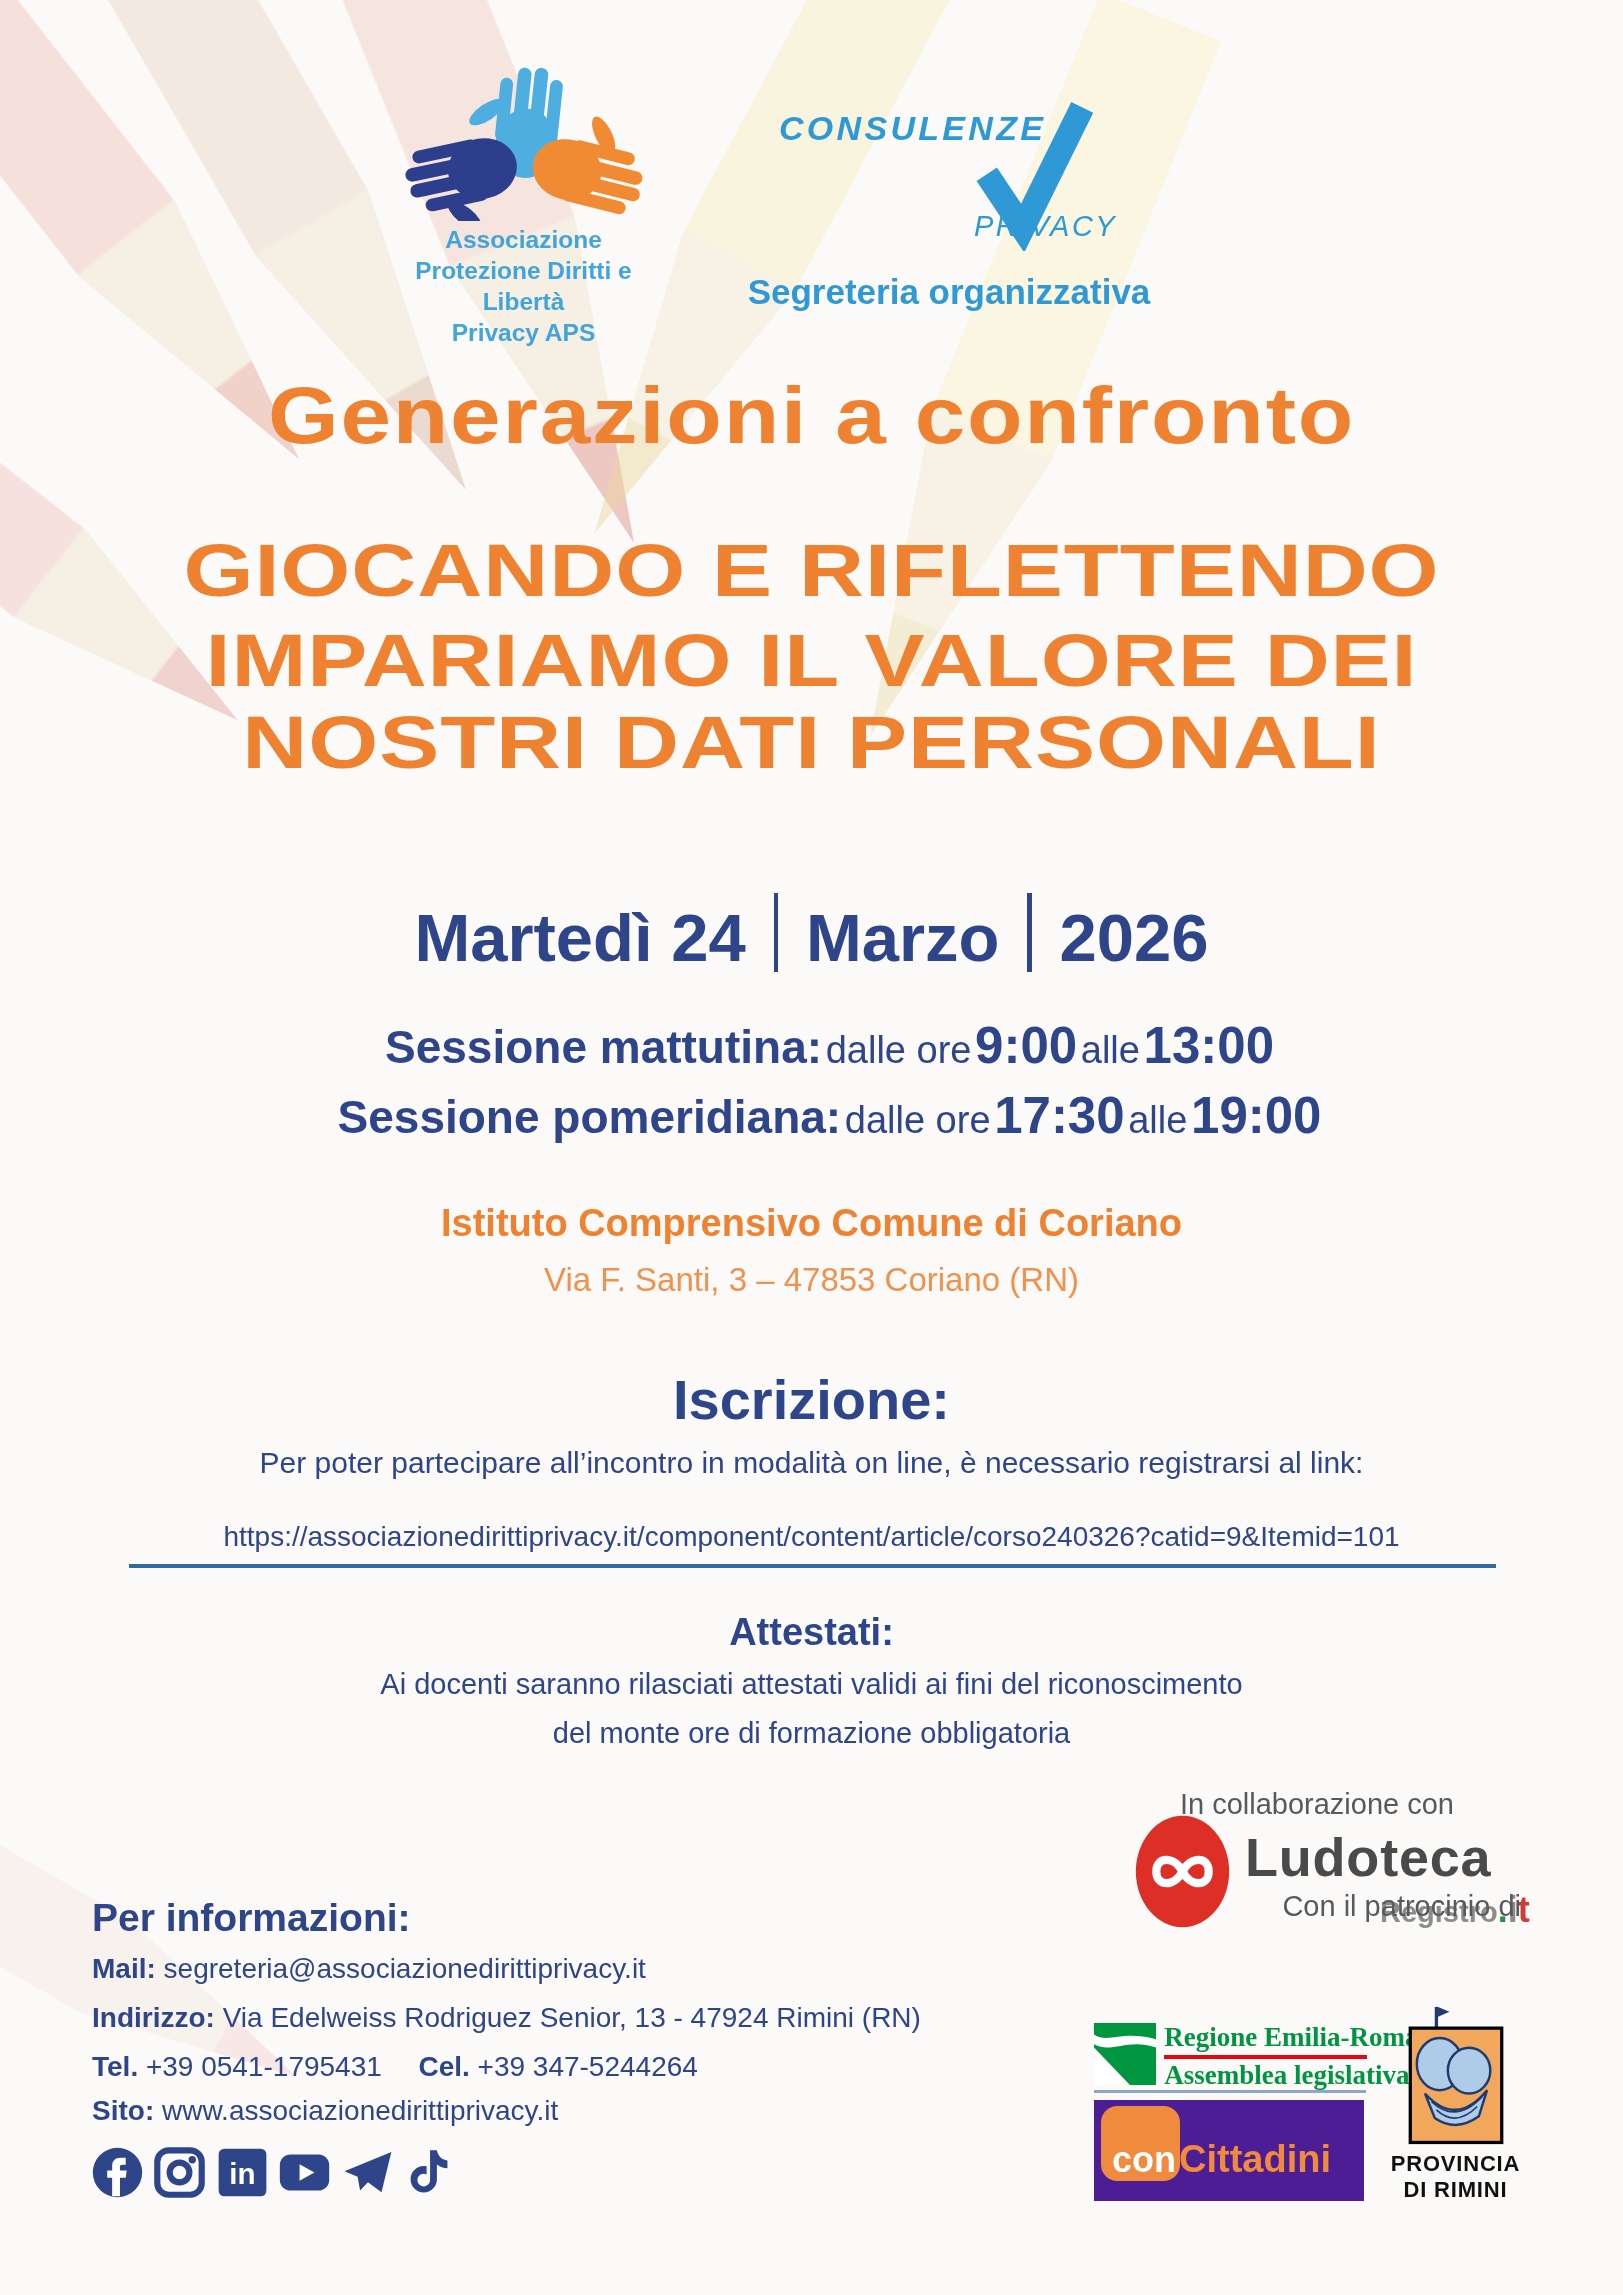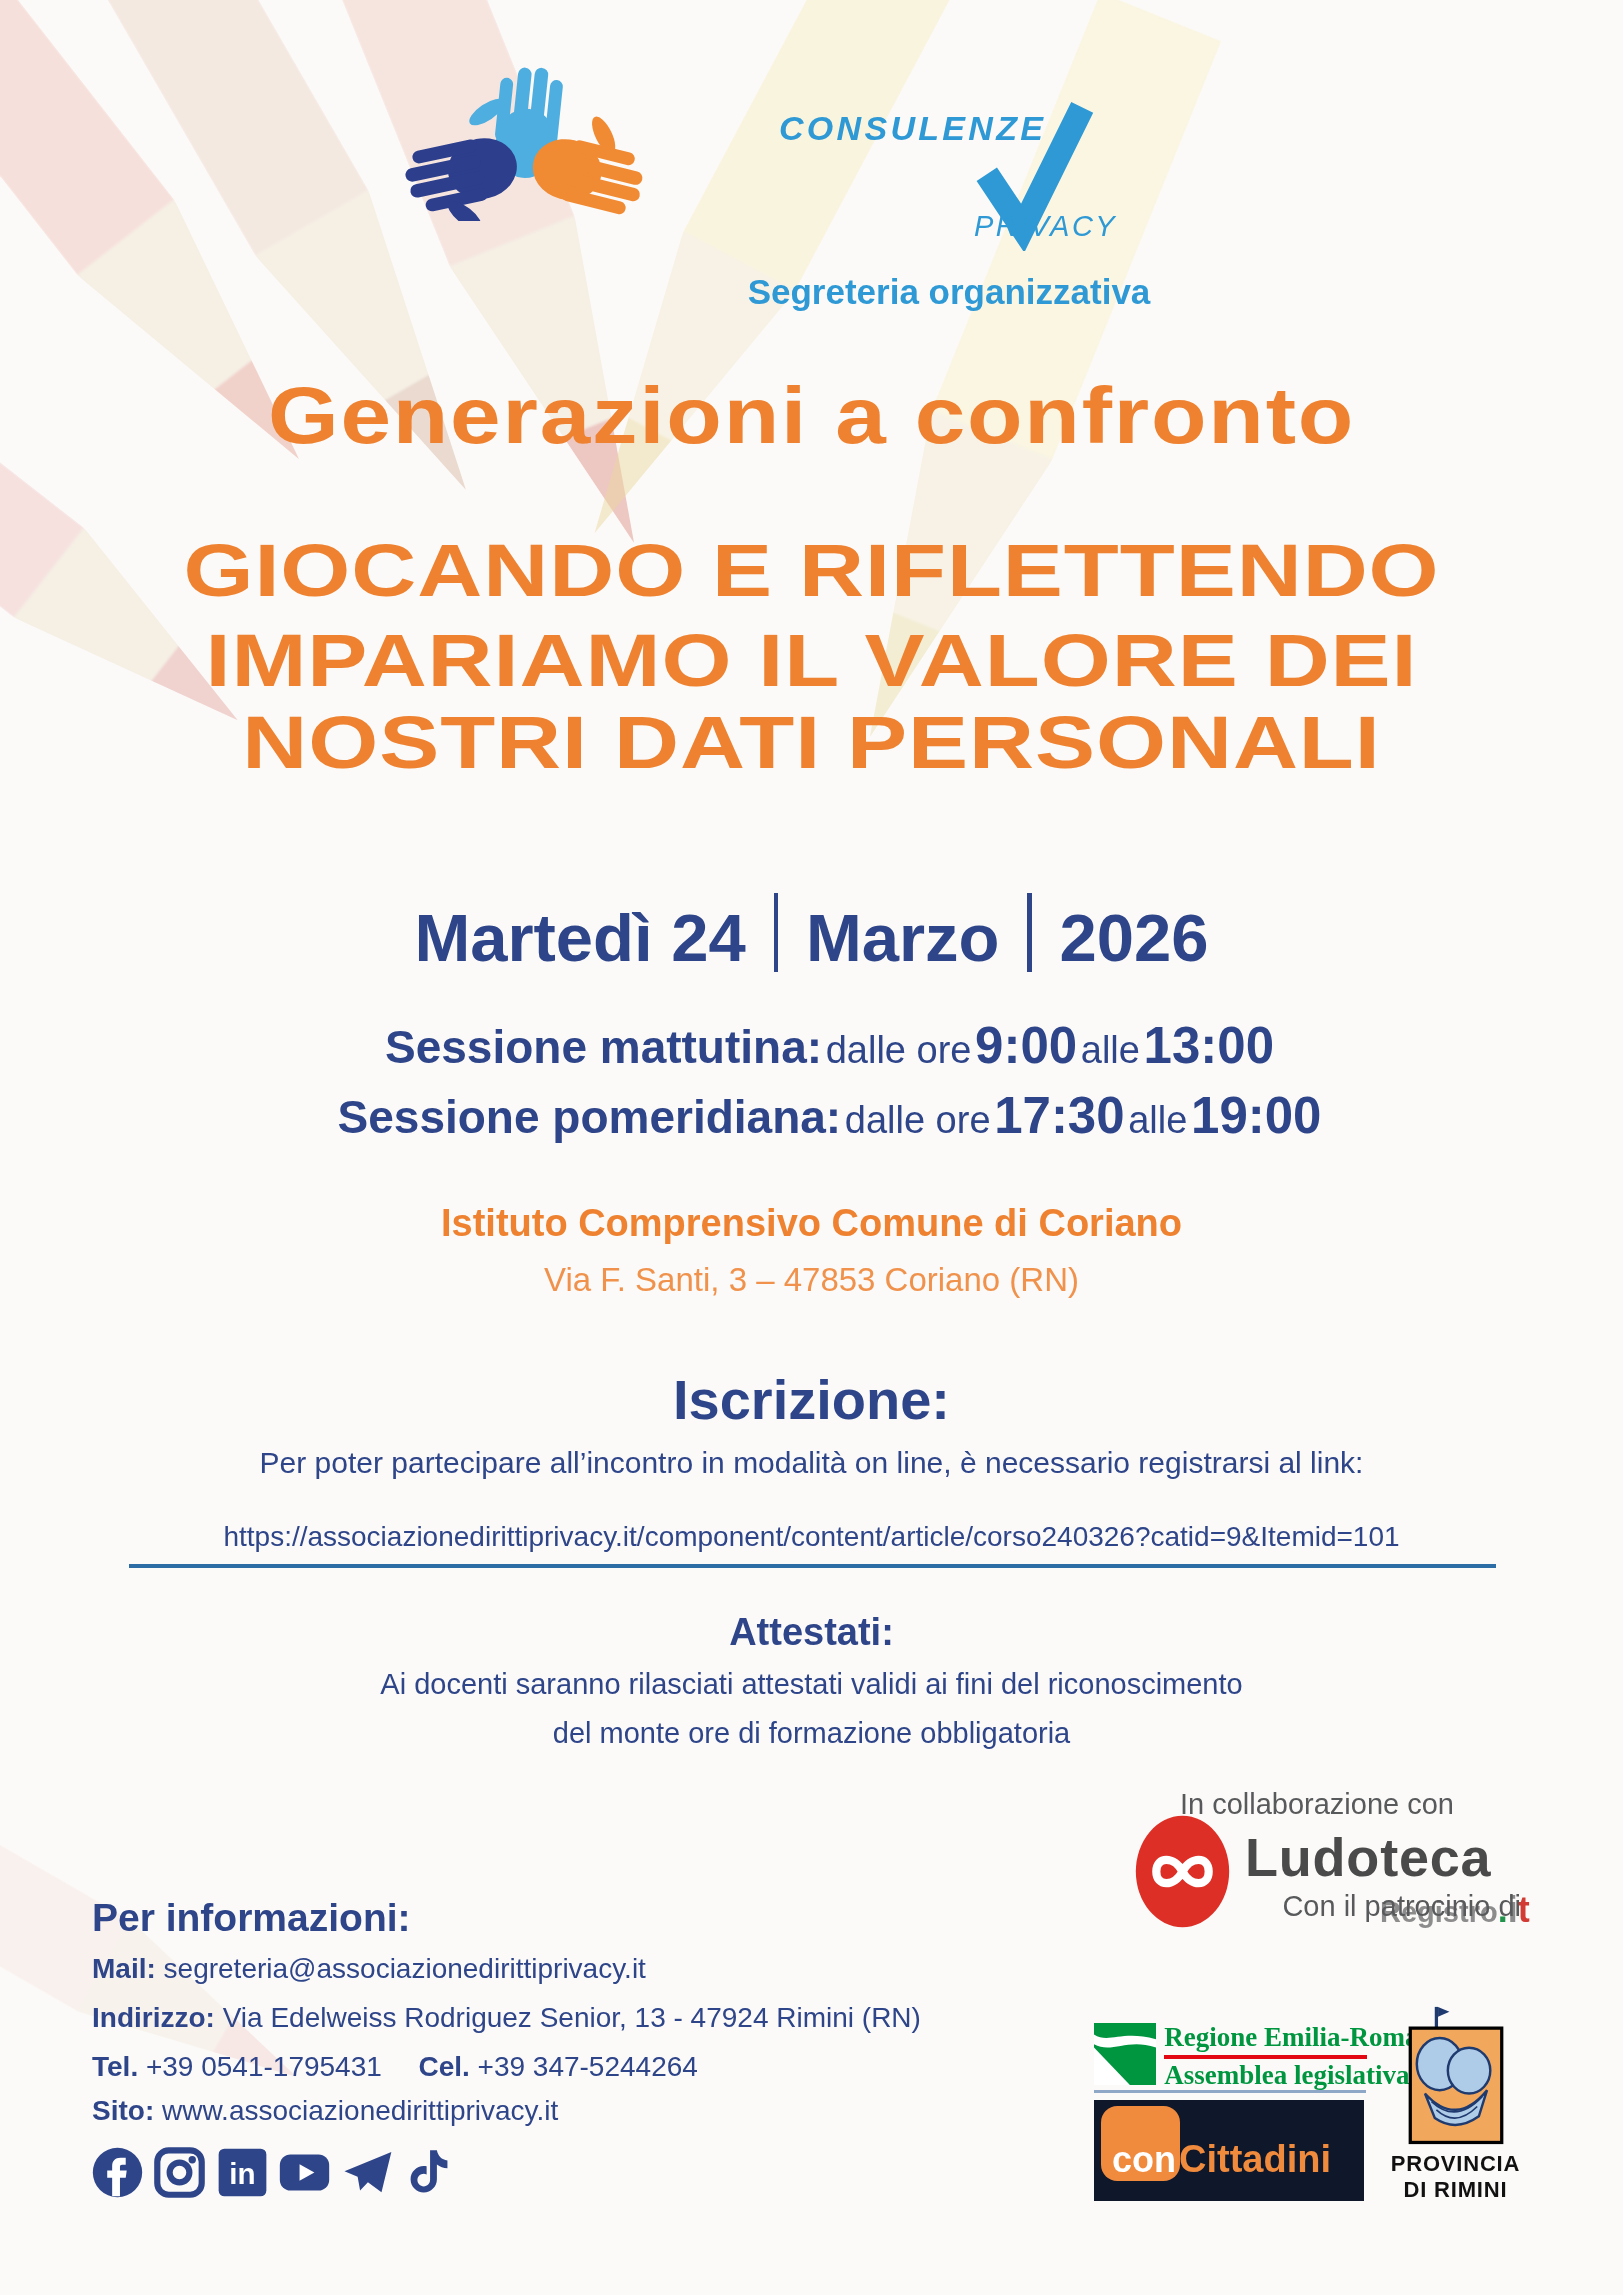--- a/index.html
+++ b/index.html
@@ -50,20 +50,25 @@
         <rect x="-20" y="-78" width="18" height="100" rx="9"></rect>
         <rect x="2" y="-80" width="18" height="102" rx="9"></rect>
         <rect x="24" y="-66" width="17" height="88" rx="8.5"></rect>
         <ellipse cx="-56" cy="-14" rx="27" ry="11" transform="rotate(-40 -56 -14)"></ellipse>
       </g>
     </defs>
     <use href="#hand" fill="#4FAEE0" transform="translate(190,105) rotate(6) scale(0.92)"></use>
     <use href="#hand" fill="#2C3E8C" transform="translate(115,160) rotate(-102) scale(0.92)"></use>
     <use href="#hand" fill="#F08B33" transform="translate(258,162) rotate(104) scale(0.92)"></use>
   </svg>
+  <div class="assoc-txt">
+    <div>Associazione</div>
+    <div>Protezione Diritti e Libertà</div>
+    <div>Privacy APS</div>
+  </div>
 </div>
 
 <div class="abs" style="left:720px;top:102px;width:507px;">
   <div style="position:relative;height:204px;">
     <div class="paci-blue" style="position:absolute;left:59px;top:6.5px;font-size:34px;font-style:italic;font-weight:700;letter-spacing:3.3px;">CONSULENZE</div>
     <svg width="119" height="155" viewBox="0 0 145 190" style="position:absolute;left:255px;top:-6.5px;">
       <path d="M14 96 L58 162 L131 14" stroke="#2E99D5" stroke-width="30" fill="none"></path>
     </svg>
     <div class="paci-blue" style="position:absolute;left:254px;top:108px;font-size:29px;font-style:italic;letter-spacing:2.5px;">PRIVACY</div>
   </div>
@@ -174,21 +179,21 @@
     <path d="M0 30 L44 76 L0 76 Z" fill="#ffffff"></path>
   </svg>
   <div style="margin-left:8.2px;">
     <div class="serif-green">Regione Emilia-Romagna</div>
     <div style="width:203px;height:4.1px;background:#E30613;margin:2.5px 0;"></div>
     <div class="serif-green">Assemblea legislativa</div>
   </div>
 </div>
 <div class="abs" style="left:1094px;top:2090px;width:272px;height:2.5px;background:#8FA8C8;"></div>
 
-<div class="abs" style="left:1094px;top:2100px;width:270px;height:101px;background:#0f172a;">
+<div class="abs" style="left:1094px;top:2100px;width:270px;height:101px;background:#4c1d95;">
   <div style="position:absolute;left:6.5px;top:5.7px;width:79px;height:75px;background:#F08A3C;border-radius:16.4px;"></div>
   <div style="position:absolute;left:18px;top:39px;font-size:36px;font-weight:700;color:#ffffff;">con</div>
   <div style="position:absolute;left:85px;top:38px;font-size:38px;font-weight:700;color:#F08A3C;">Cittadini</div>
 </div>
 
 <div class="abs" style="left:1382px;top:2005px;width:147px;text-align:center;">
   <svg width="98" height="141" viewBox="0 0 120 172" style="display:inline-block;">
     <rect x="34" y="2" width="4" height="30" fill="#1F3A6E"></rect>
     <path d="M38 2 l14 6 -14 6 z" fill="#1F3A6E"></path>
     <rect x="4" y="28" width="112" height="140" fill="#F2A85C" stroke="#000000" stroke-width="4"></rect>

